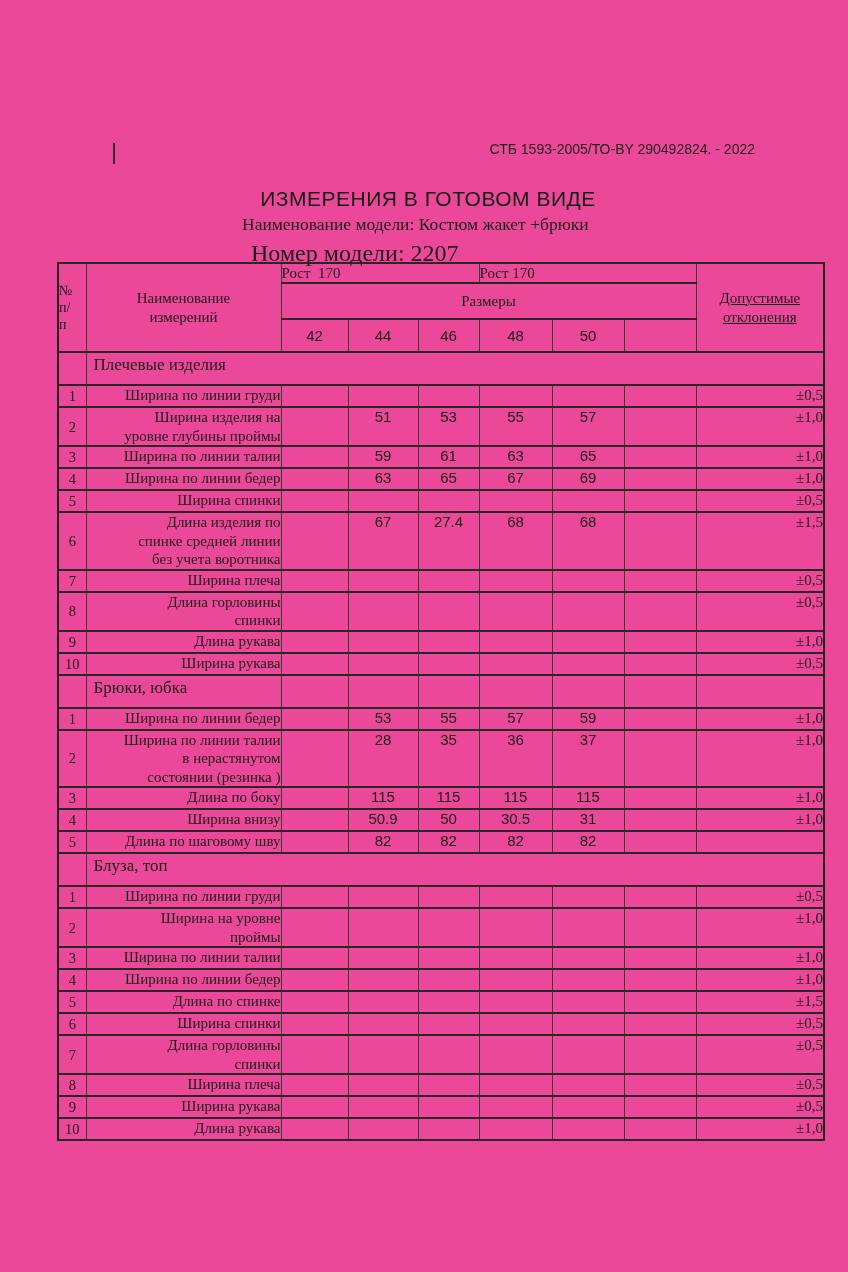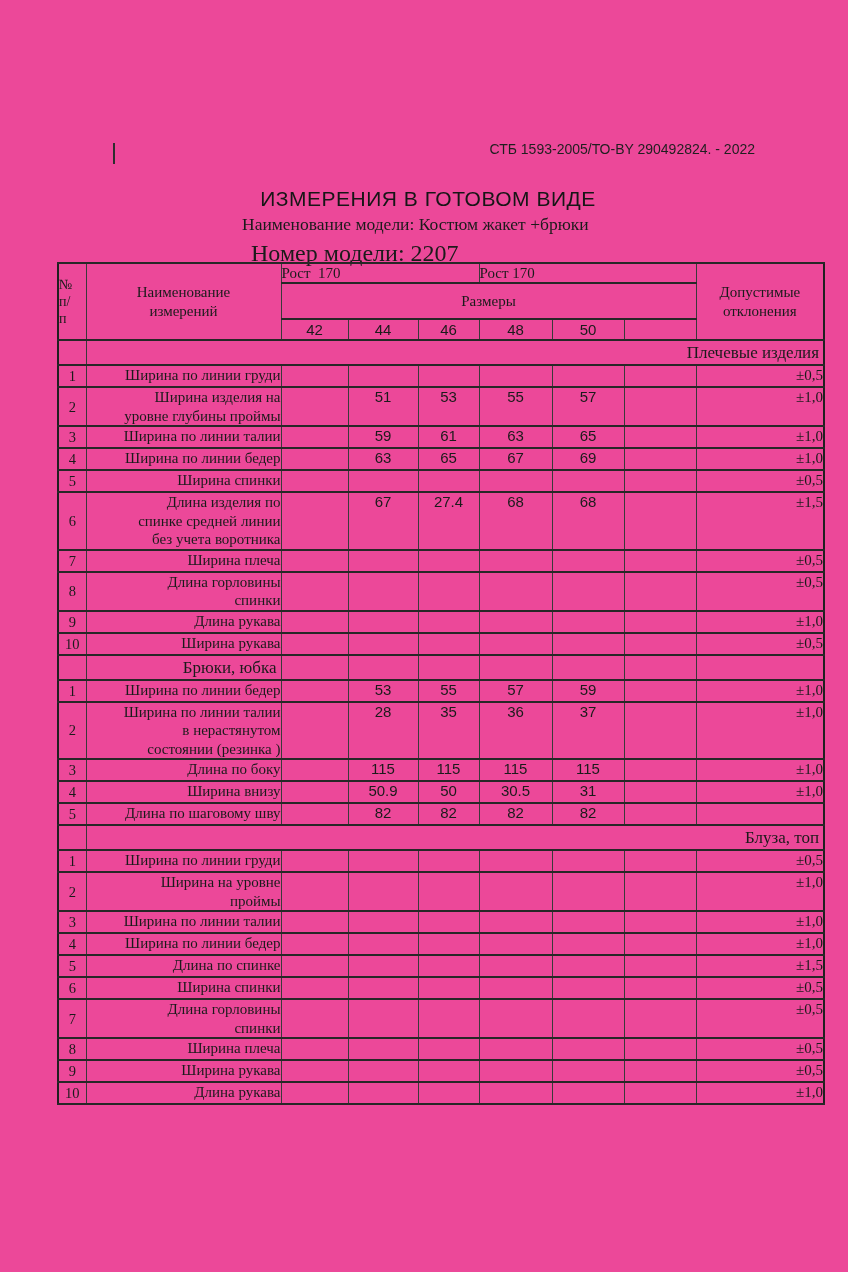--- a/index.html
+++ b/index.html
@@ -24,37 +24,37 @@
     position:absolute; left:57px; top:262px; width:766px;
     border-collapse:collapse; table-layout:fixed; border:2px solid #202020;
   }
   .meas th, .meas td {
     border-left:1px solid #3a3a3a; border-right:1px solid #3a3a3a;
     border-top:2px solid #272727; border-bottom:2px solid #272727;
     padding:0; font-weight:normal; overflow:hidden;
   }
   thead tr.r1 { height:20px; }
   thead tr.r2 { height:36px; }
-  thead tr.r3 { height:21px; }
+  thead tr.r3 { height:33px; }
   tbody tr { height:22px; }
   tbody tr.section-row { height:25px; }
 
   .th-no  { white-space:pre-wrap; text-align:left; padding-left:4px; font-size:14px; line-height:17px; vertical-align:middle; }
   .th-name{ white-space:pre-wrap; vertical-align:middle; font-size:15px; line-height:19px; }
   .th-rost{ white-space:pre-wrap; text-align:left; padding-left:7px; font-size:15px; vertical-align:middle; }
   .th-sizes-label { text-align:center; font-size:15px; vertical-align:middle; }
   .size-th{ text-align:center; vertical-align:middle; font-family:"Liberation Sans","DejaVu Sans",sans-serif; font-size:15px; }
-  .th-tol { white-space:pre-wrap; text-align:center; vertical-align:middle; font-size:15px; line-height:19px; }
+  .th-tol { white-space:pre-wrap; text-align:center; vertical-align:middle; font-size:15px; line-height:19px;text-decoration:underline; }
 
   .c-no   { text-align:center; vertical-align:middle; font-size:14.5px; line-height:18px; }
   .c-name { text-align:right; vertical-align:top; padding:2px 4px 2px 6px; font-size:15px; line-height:18.5px; white-space:pre-wrap; }
   .c-val  { text-align:center; vertical-align:top; padding-top:2px;
             font-family:"Liberation Sans","DejaVu Sans",sans-serif; font-size:15px; line-height:18.5px; }
   .c-tol  { text-align:right; vertical-align:top; padding-top:2px; font-size:15px; line-height:18.5px; }
-  td.section-title { font-size:17px; line-height:20px; padding:2px 4px 1px 7px; vertical-align:middle; text-align:right; white-space:pre-wrap; }
+  td.section-title { font-size:17px; line-height:20px; padding:2px 4px 9px 7px; vertical-align:middle; text-align:left; white-space:pre-wrap; }
 </style>
 </head>
 <body>
 
 <div class="page">
   <span class="tick"></span>
   <div class="std-ref">СТБ 1593-2005/ТО-BY 290492824. - 2022</div>
   <h1 class="title">ИЗМЕРЕНИЯ В ГОТОВОМ ВИДЕ</h1>
   <div class="model-line1">Наименование модели: Костюм жакет +брюки</div>
   <div class="model-line2">Номер модели: 2207</div>

